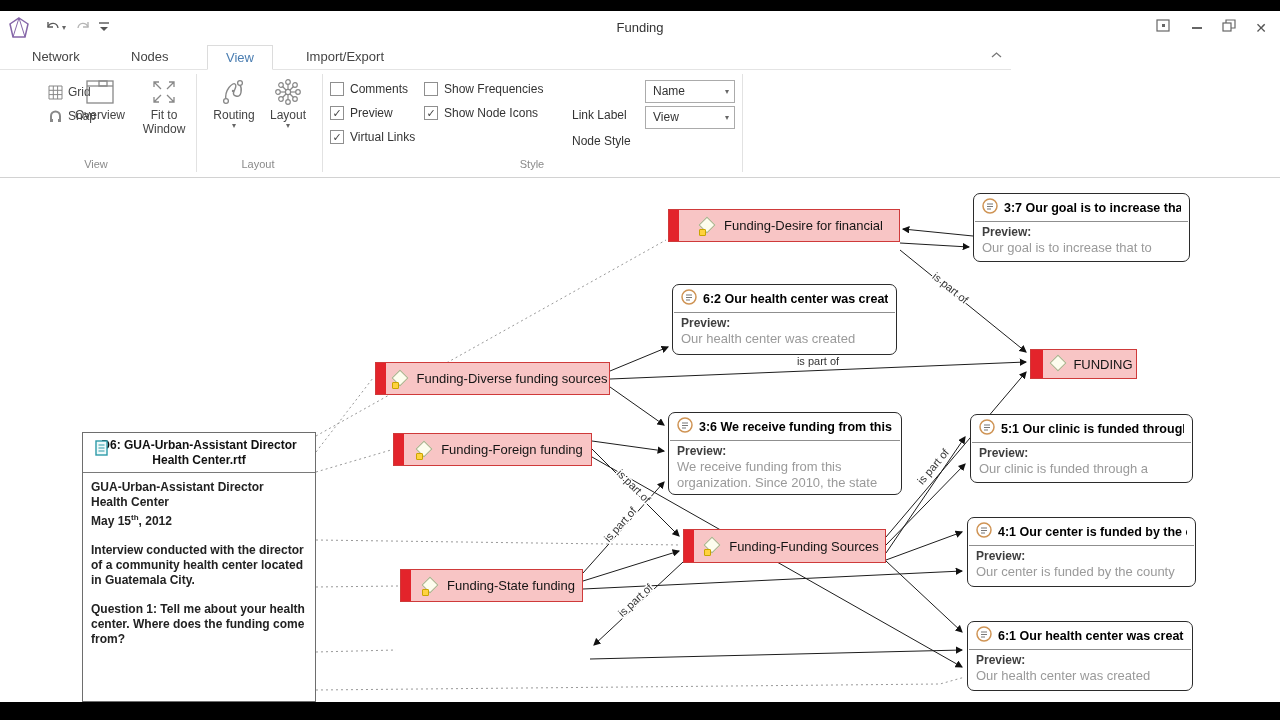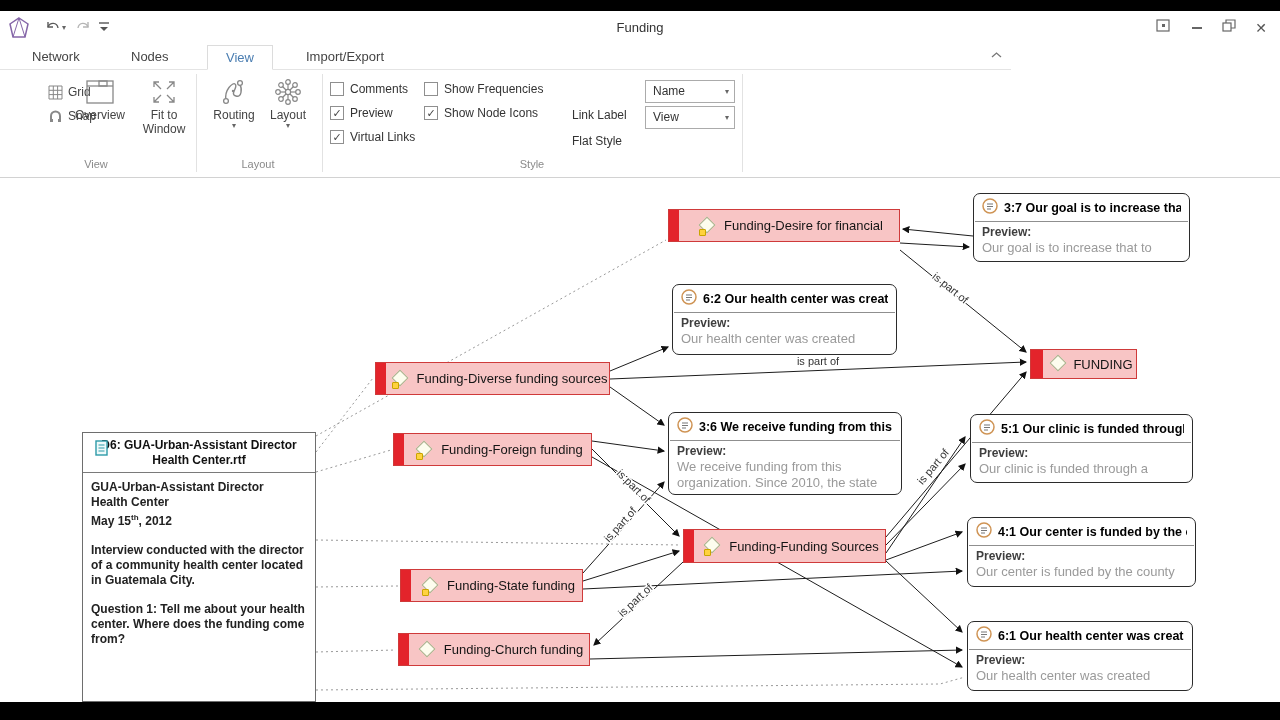--- a/index.html
+++ b/index.html
@@ -254,21 +254,21 @@
     </div>
     <div class="chk-row" style="left:424px; top:36px;">
       <span class="chk-box">✓</span>
       <span>Show Node Icons</span>
     </div>
     <span class="combo-label" style="left:572px; top:15px;">Link Label</span>
     <div class="combo" style="left:645px; top:10px;">
       <span>Name</span>
       <span class="caret">▾</span>
     </div>
-    <span class="combo-label" style="left:572px; top:41px;">Flat Style</span>
+    <span class="combo-label" style="left:572px; top:41px;">Node Style</span>
     <div class="combo" style="left:645px; top:36px;">
       <span>View</span>
       <span class="caret">▾</span>
     </div>
     <div class="group-label" style="left:322px; width:420px;">Style</div>
     <div class="vsep" style="left:742px;"></div>
   </div>
 
   <div id="canvas">
 
@@ -366,27 +366,20 @@
       <span class="code-label">Funding-Foreign funding</span>
     </div>
     <div class="code-node" id="code-state">
       <span class="code-bar"></span>
       <span class="code-icon">
           <i class="diamond"></i>
           <i class="comment-dot"></i>
         </span>
       <span class="code-label">Funding-State funding</span>
     </div>
-    <div class="code-node" id="code-church">
-      <span class="code-bar"></span>
-      <span class="code-icon">
-          <i class="diamond"></i>
-        </span>
-      <span class="code-label">Funding-Church funding</span>
-    </div>
     <div class="code-node" id="code-sources">
       <span class="code-bar"></span>
       <span class="code-icon">
           <i class="diamond"></i>
           <i class="comment-dot"></i>
         </span>
       <span class="code-label">Funding-Funding Sources</span>
     </div>
     <div class="code-node" id="code-funding">
       <span class="code-bar"></span>

